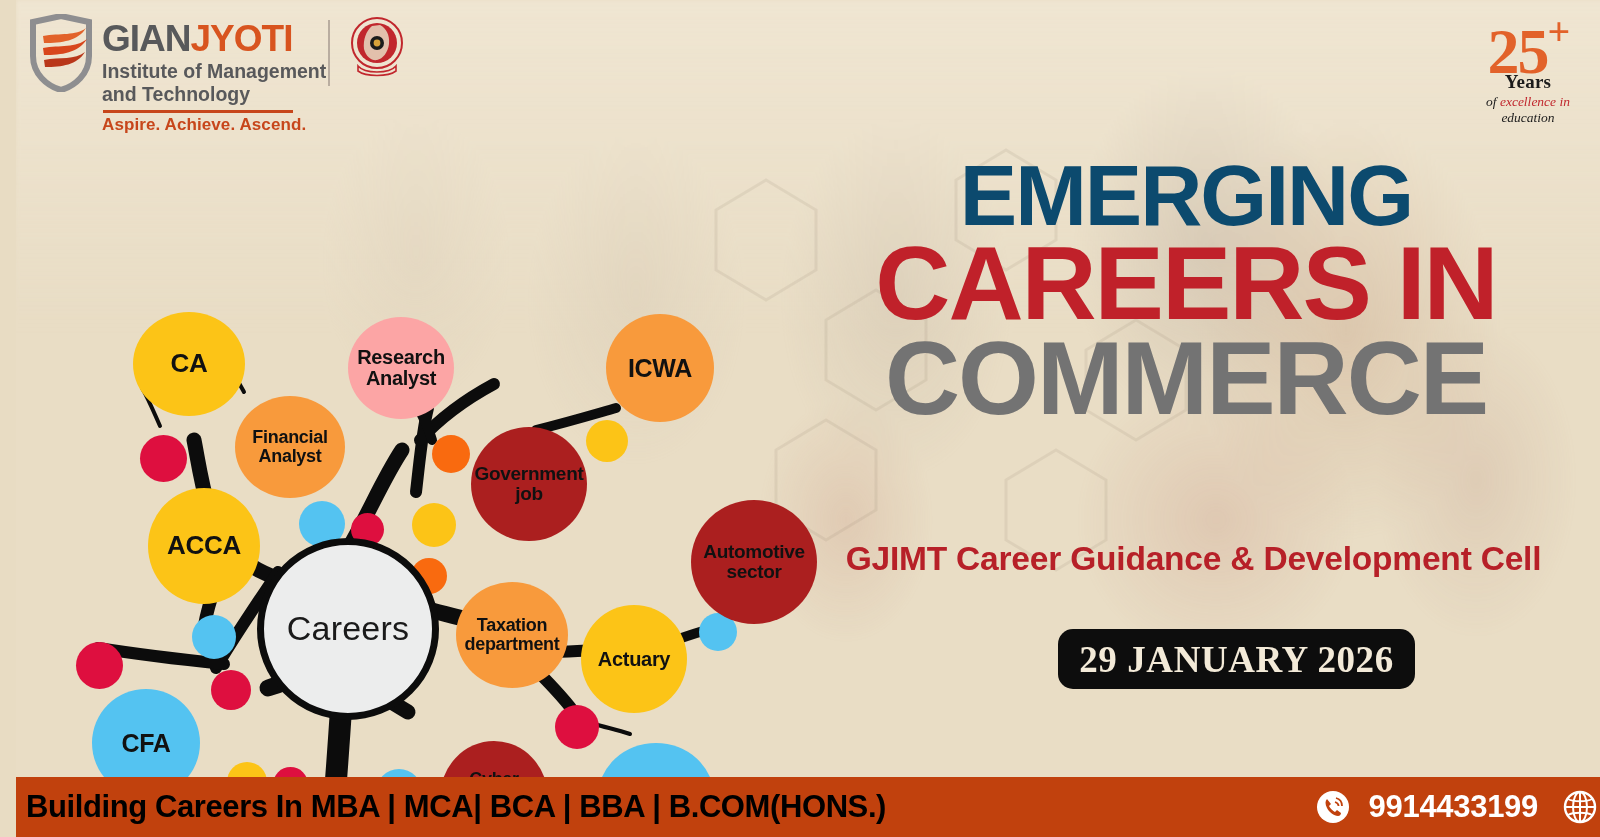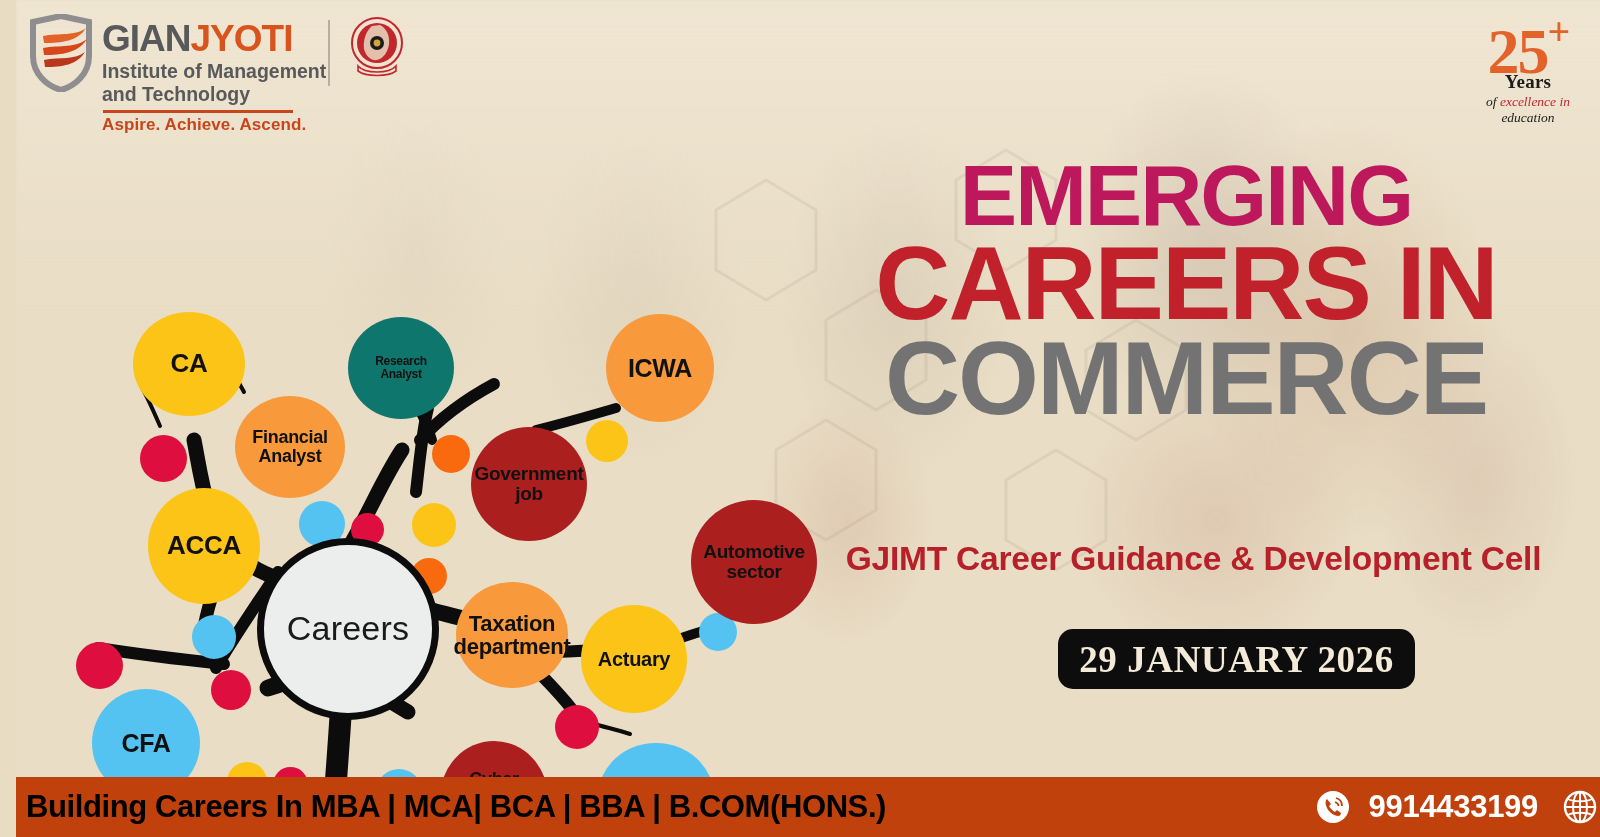--- a/index.html
+++ b/index.html
@@ -56,21 +56,21 @@
   .naac-accr { font-size: 19px; font-weight: 700; color: #2b2b2b; letter-spacing: 3.2px; margin-top: 1px; }
   .badge25 { position: absolute; right: 22px; top: 16px; width: 132px; text-align: center; }
   .b25-num { font-family: "Liberation Serif", serif; font-size: 64px; font-weight: 700; color: #e2622a; line-height: .8; letter-spacing: -2px; }
   .b25-num sup { font-size: 40px; vertical-align: 28px; }
   .b25-years { font-family: "Liberation Serif", serif; font-size: 19px; font-weight: 700; color: #1b1b1b; margin-top: -6px; letter-spacing: .2px; }
   .b25-sub { font-family: "Liberation Serif", serif; font-style: italic; font-size: 13.5px; color: #1b1b1b; line-height: 1.15; margin-top: 1px; }
   .b25-sub .hi { color: #c1272d; }
   
   .title-wrap { position: absolute; left: 820px; top: 158px; width: 700px; }
   .t-line { font-weight: 700; letter-spacing: -2px; line-height: .88; text-align: center; white-space: nowrap; }
-  .t1 { font-size: 86px; color: #be185d; }
+  .t1 { font-size: 86px; color: #0c4a6e; }
   .t2 { font-size: 104px; color: #c0212a; margin-top: 4px; }
   .t3 { font-size: 104px; color: #737373; margin-top: 4px; }
   .subtitle {
     position: absolute; left: 820px; top: 540px; width: 715px;
     text-align: center; font-size: 33.5px; font-weight: 700; color: #b72028; letter-spacing: -.2px;
     white-space: nowrap;
   }
   .date-badge {
     position: absolute; left: 1042px; top: 629px; width: 357px; height: 60px;
     background: #0d0d0d; border-radius: 15px;
@@ -218,36 +218,36 @@
         <div class="node" style="left: 549px; top: 666px; width: 34px; height: 34px; background: rgb(249, 106, 15);"></div>
         <div class="node" style="left: 683px; top: 473px; width: 38px; height: 38px; background: rgb(84, 195, 241);"></div>
       </div>
     <div id="nodes-layer">
         <div class="node" style="left: 117px; top: 172px; width: 112px; height: 104px; background: rgb(252, 196, 23); font-size: 26px; padding: 0px 6px;">
           <span>CA</span>
         </div>
         <div class="node" style="left: 219px; top: 256px; width: 110px; height: 102px; background: rgb(248, 154, 60); font-size: 18px; padding: 0px 6px;">
           <span>Financial Analyst</span>
         </div>
-        <div class="node" style="left: 332px; top: 177px; width: 106px; height: 102px; background: #0f766e; font-size: 12px; padding: 0px 6px;">
+        <div class="node" style="left: 332px; top: 177px; width: 106px; height: 102px; background: #fca5a5; font-size: 20px; padding: 0px 6px;">
           <span>Research Analyst</span>
         </div>
         <div class="node" style="left: 590px; top: 174px; width: 108px; height: 108px; background: rgb(248, 154, 60); font-size: 25px; padding: 0px 6px;">
           <span>ICWA</span>
         </div>
         <div class="node" style="left: 455px; top: 287px; width: 116px; height: 114px; background: rgb(171, 31, 31); font-size: 19px; padding: 0px 6px;">
           <span>Government job</span>
         </div>
         <div class="node" style="left: 132px; top: 348px; width: 112px; height: 116px; background: rgb(252, 196, 23); font-size: 26px; padding: 0px 6px;">
           <span>ACCA</span>
         </div>
         <div class="node" style="left: 675px; top: 360px; width: 126px; height: 124px; background: rgb(171, 31, 31); font-size: 19px; padding: 0px 6px;">
           <span>Automotive sector</span>
         </div>
-        <div class="node" style="left: 440px; top: 442px; width: 112px; height: 106px; background: rgb(248, 154, 60); font-size: 22px; padding: 0px 6px;">
+        <div class="node" style="left: 440px; top: 442px; width: 112px; height: 106px; background: rgb(248, 154, 60); font-size: 18px; padding: 0px 6px;">
           <span>Taxation department</span>
         </div>
         <div class="node" style="left: 565px; top: 465px; width: 106px; height: 108px; background: rgb(252, 196, 23); font-size: 20px; padding: 0px 6px;">
           <span>Actuary</span>
         </div>
         <div class="node" style="left: 76px; top: 549px; width: 108px; height: 108px; background: rgb(84, 195, 241); font-size: 25px; padding: 0px 6px;">
           <span>CFA</span>
         </div>
         <div class="node" style="left: 424px; top: 601px; width: 108px; height: 114px; background: rgb(171, 31, 31); font-size: 18px; padding: 0px 6px;">
           <span>Cyber security Analyst</span>

